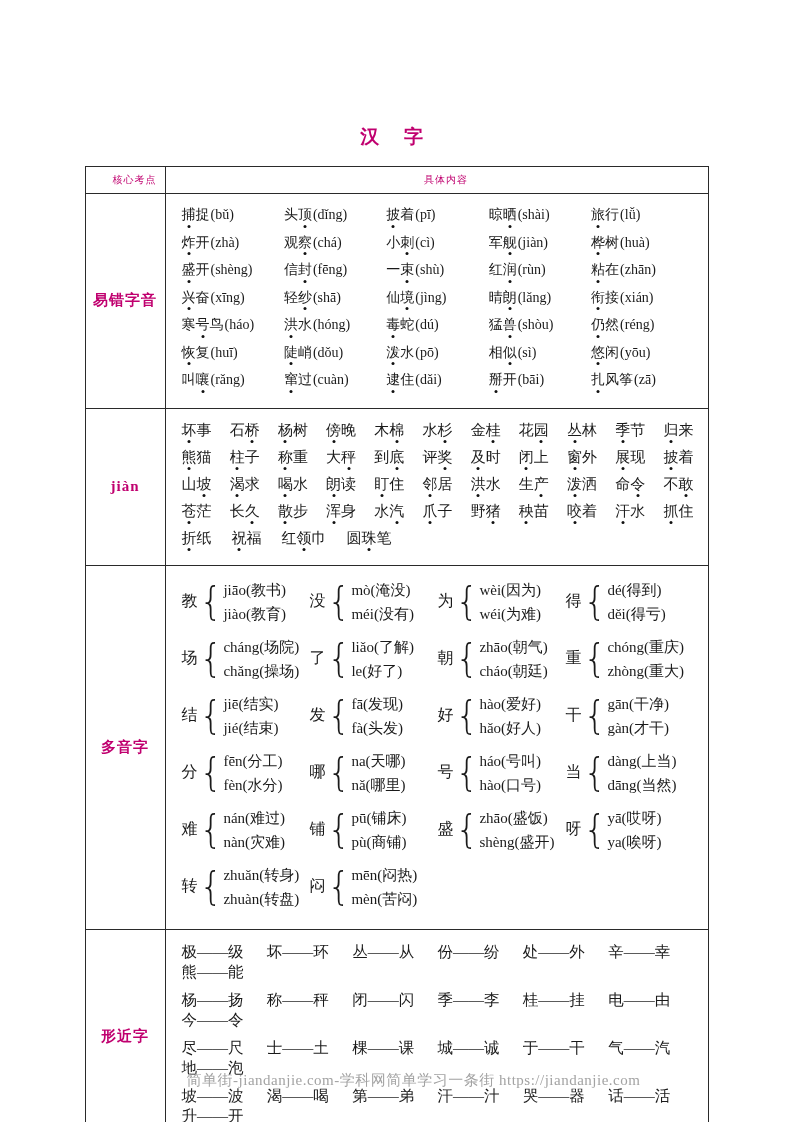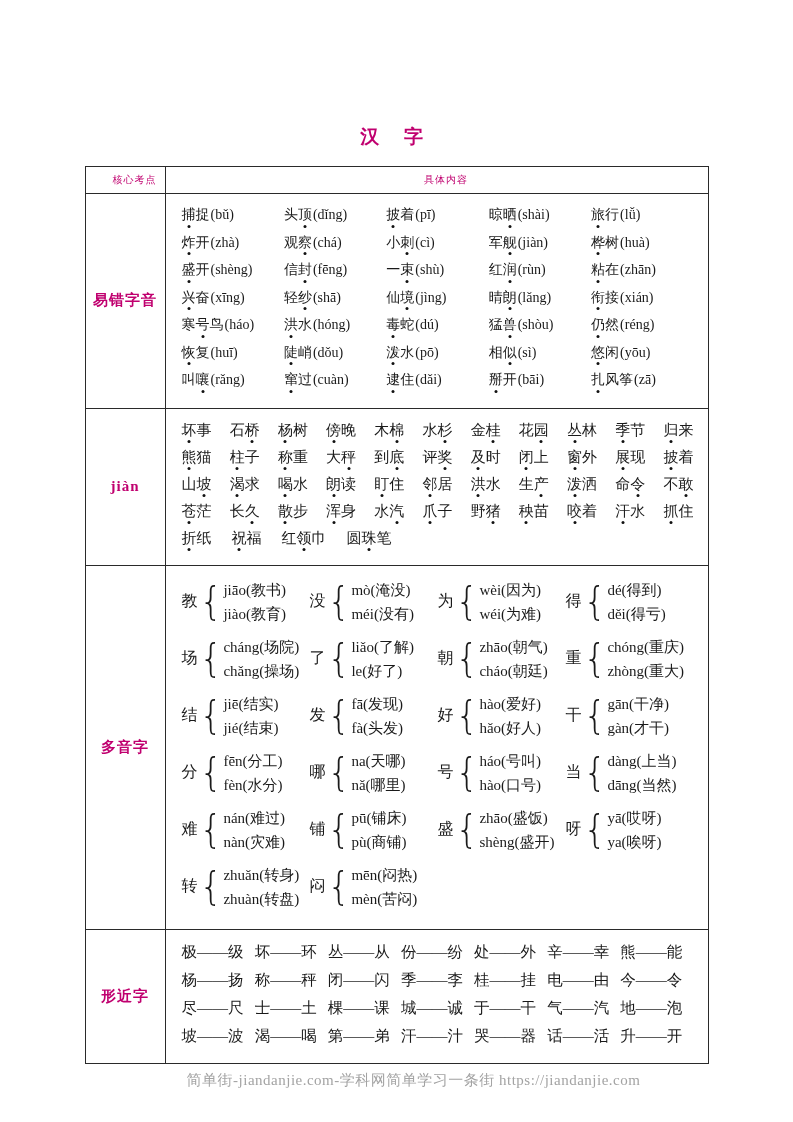--- a/index.html
+++ b/index.html
@@ -111,21 +111,21 @@
   }
   .poly-lines{
     display:inline-flex;
     flex-direction:column;
     font-size:15px;
     line-height:1.6;
   }
   
   .row-pairs{
     display:grid;
-    grid-template-columns:repeat(7,1fr);
+    grid-template-columns:repeat(6,1fr);
     margin-bottom:8px;
     font-size:15.5px;
     line-height:1.3;
   }
   .pair{white-space:nowrap;}
   .footer{
     position:absolute;
     left:0;right:0;
     bottom:32px;
     text-align:center;

